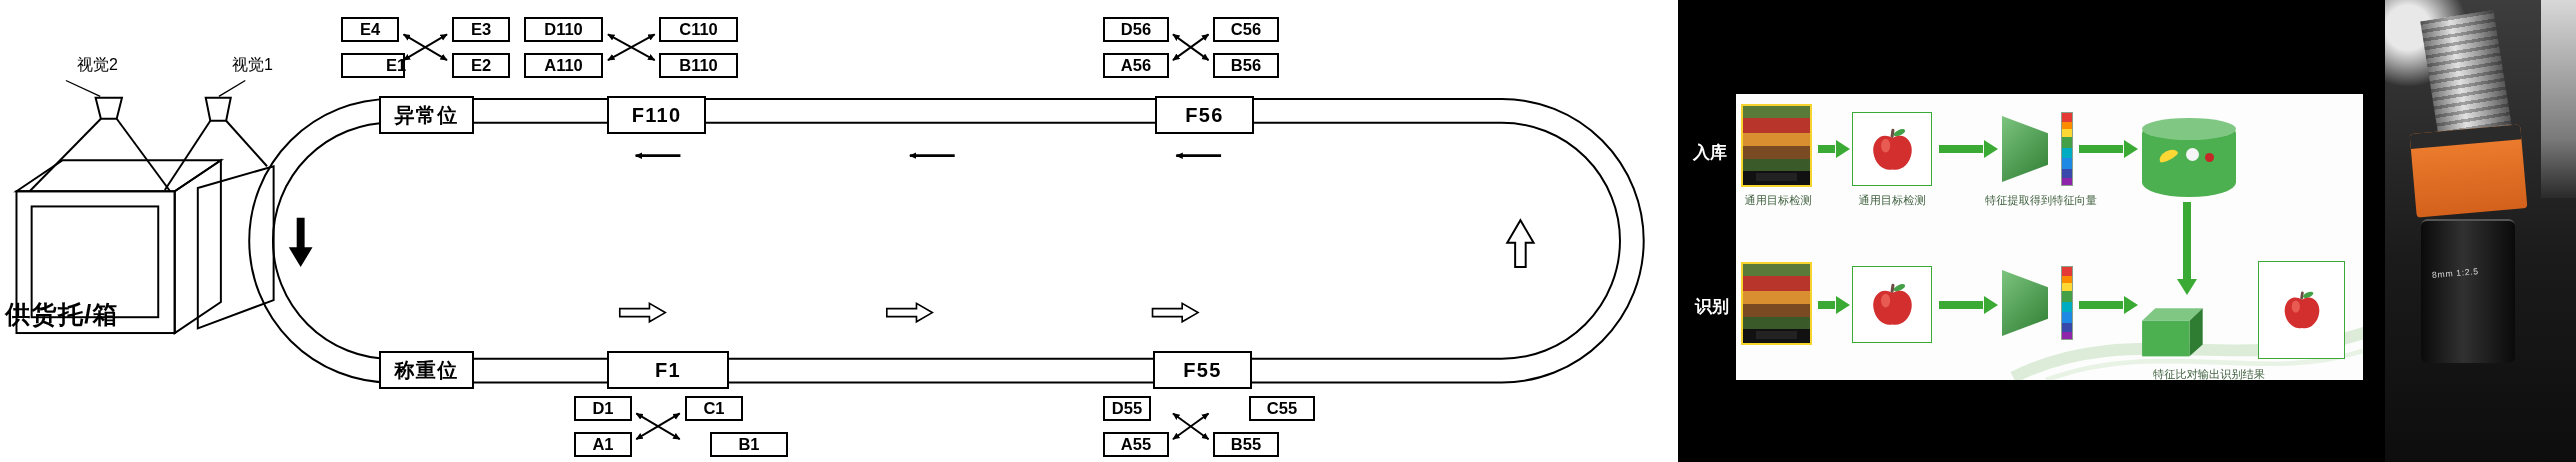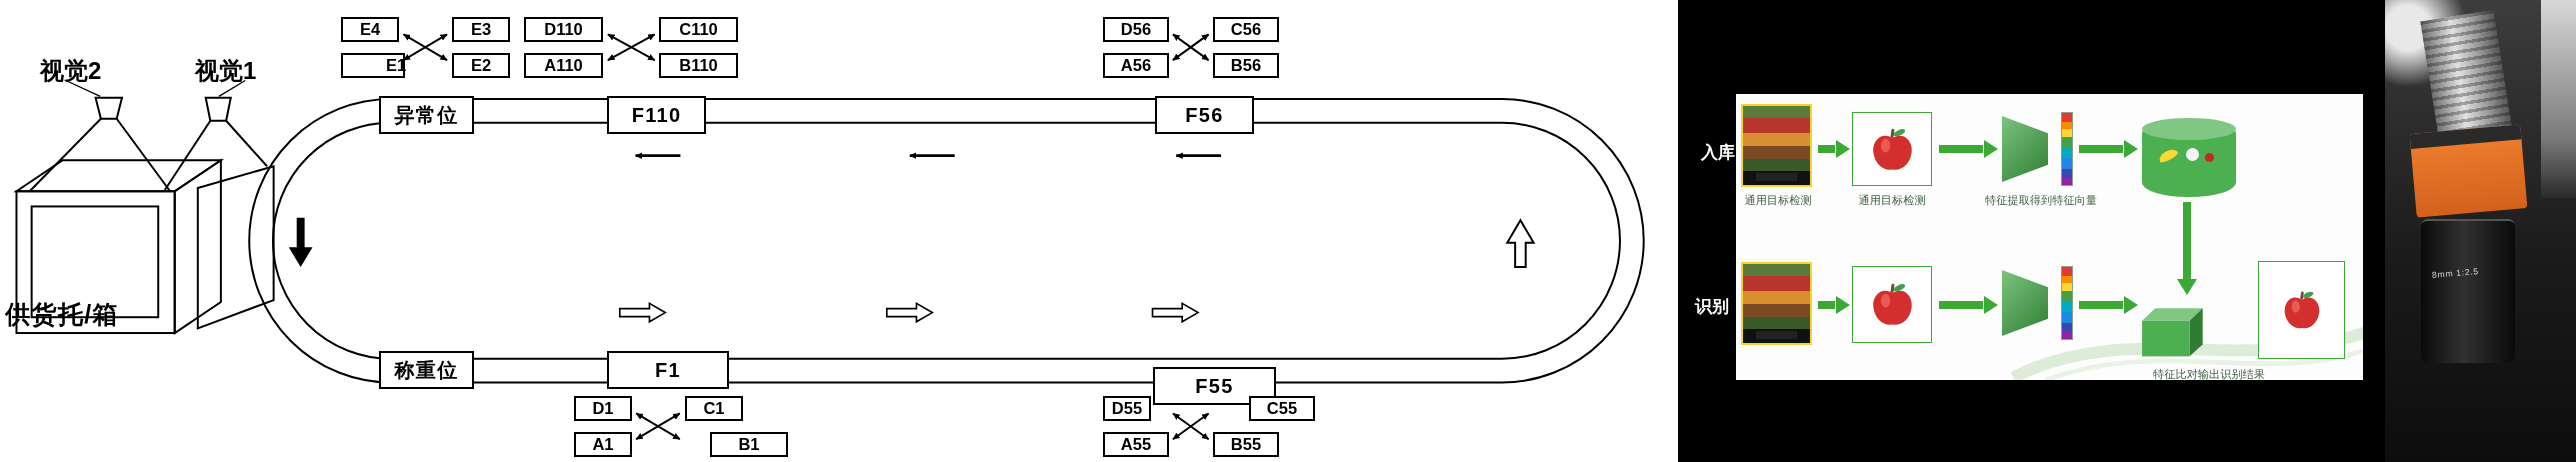--- a/index.html
+++ b/index.html
@@ -15,21 +15,21 @@
   .station{
     position:absolute;height:38px;border:2px solid #000;background:#fff;
     display:flex;align-items:center;justify-content:center;
     font-size:20px;font-weight:600;letter-spacing:1.3px;box-sizing:border-box;
   }
   .cbox{
     position:absolute;height:25px;border:2px solid #000;background:#fff;
     display:flex;align-items:center;justify-content:center;
     font-size:16.5px;font-weight:600;box-sizing:border-box;
   }
-  .vlabel{position:absolute;font-size:24px;font-weight:700;}
+  .vlabel{position:absolute;font-size:16px;font-weight:400;margin-left:37px;}
   .supply{position:absolute;font-size:25px;font-weight:bold;letter-spacing:1.3px;}
   
   #panel{left:1678px;top:0;width:707px;height:463px;background:#000;}
   #slide{left:58px;top:94px;width:627px;height:286px;background:#fcfdfc;overflow:hidden;}
   .rowlabel{position:absolute;color:#fff;font-size:17px;font-weight:600;}
   .caption{position:absolute;font-size:11.2px;color:#3f5f3f;text-align:center;}
   .monitor{position:absolute;width:71px;height:83px;border:2px solid #f6d32d;background:#111;box-sizing:border-box;}
   .mscreen{width:100%;height:82%;
     background:linear-gradient(180deg,#5a7a3a 0 18%,#b8352c 18% 42%,#d98f2f 42% 62%,#7a4a22 62% 82%,#3a5a2a 82% 100%);}
   .mbar{width:60%;height:10%;margin:4% auto 0;background:#222;}
@@ -132,21 +132,21 @@
 
   <div class="vlabel" style="left:40px;top:55px;">视觉2</div>
   <div class="vlabel" style="left:195px;top:55px;">视觉1</div>
   <div class="supply" style="left:5.3px;top:298px;">供货托/箱</div>
 
   <div class="station" style="left:379px;top:96px;width:95px;">异常位</div>
   <div class="station" style="left:607px;top:96px;width:99px;">F110</div>
   <div class="station" style="left:1155px;top:96px;width:99px;">F56</div>
   <div class="station" style="left:379px;top:351px;width:95px;">称重位</div>
   <div class="station" style="left:607px;top:351px;width:122px;">F1</div>
-  <div class="station" style="left:1153px;top:367px;width:123px;">F55</div>
+  <div class="station" style="left:1153px;top:351px;width:99px;">F55</div>
 
   <div class="cbox" style="left:341px;top:16.5px;width:58px;">E4</div>
   <div class="cbox" style="left:452px;top:16.5px;width:58px;">E3</div>
   <div class="cbox" style="left:341px;top:53px;width:64px;padding-left:46px;">E1</div>
   <div class="cbox" style="left:452px;top:53px;width:58px;">E2</div>
 
   <div class="cbox" style="left:524px;top:16.5px;width:79px;">D110</div>
   <div class="cbox" style="left:659px;top:16.5px;width:79px;">C110</div>
   <div class="cbox" style="left:524px;top:53px;width:79px;">A110</div>
   <div class="cbox" style="left:659px;top:53px;width:79px;">B110</div>
@@ -169,21 +169,21 @@
 
 <div id="panel" class="abs">
 
   <div id="slide" class="abs">
     <svg width="627" height="286" style="position:absolute;left:0;top:0;" viewBox="0 0 950 434">
       <path d="M420,430 C600,340 760,430 960,360" fill="none" stroke="#dcecd9" stroke-width="18"></path>
       <path d="M470,434 C640,370 800,440 950,390" fill="none" stroke="#e8f3e6" stroke-width="7"></path>
     </svg>
   </div>
 
-  <div class="rowlabel" style="left:23px;top:141px;">入库</div>
+  <div class="rowlabel" style="left:15px;top:141px;">入库</div>
   <div class="rowlabel" style="left:17px;top:295px;">识别</div>
 
   <div class="monitor" style="left:63px;top:104px;">
     <div class="mscreen"></div>
     <div class="mbar"></div>
   </div>
   <div class="ga" style="left:140px;top:145px;width:17px;"></div>
   <div class="gbox" style="left:174px;top:112px;width:80px;height:74px;">
     <svg width="49" height="49" viewBox="0 0 64 64">
       <rect x="30" y="5" width="4" height="12" rx="2" fill="#6d4c41" transform="rotate(8 32 11)"></rect>

